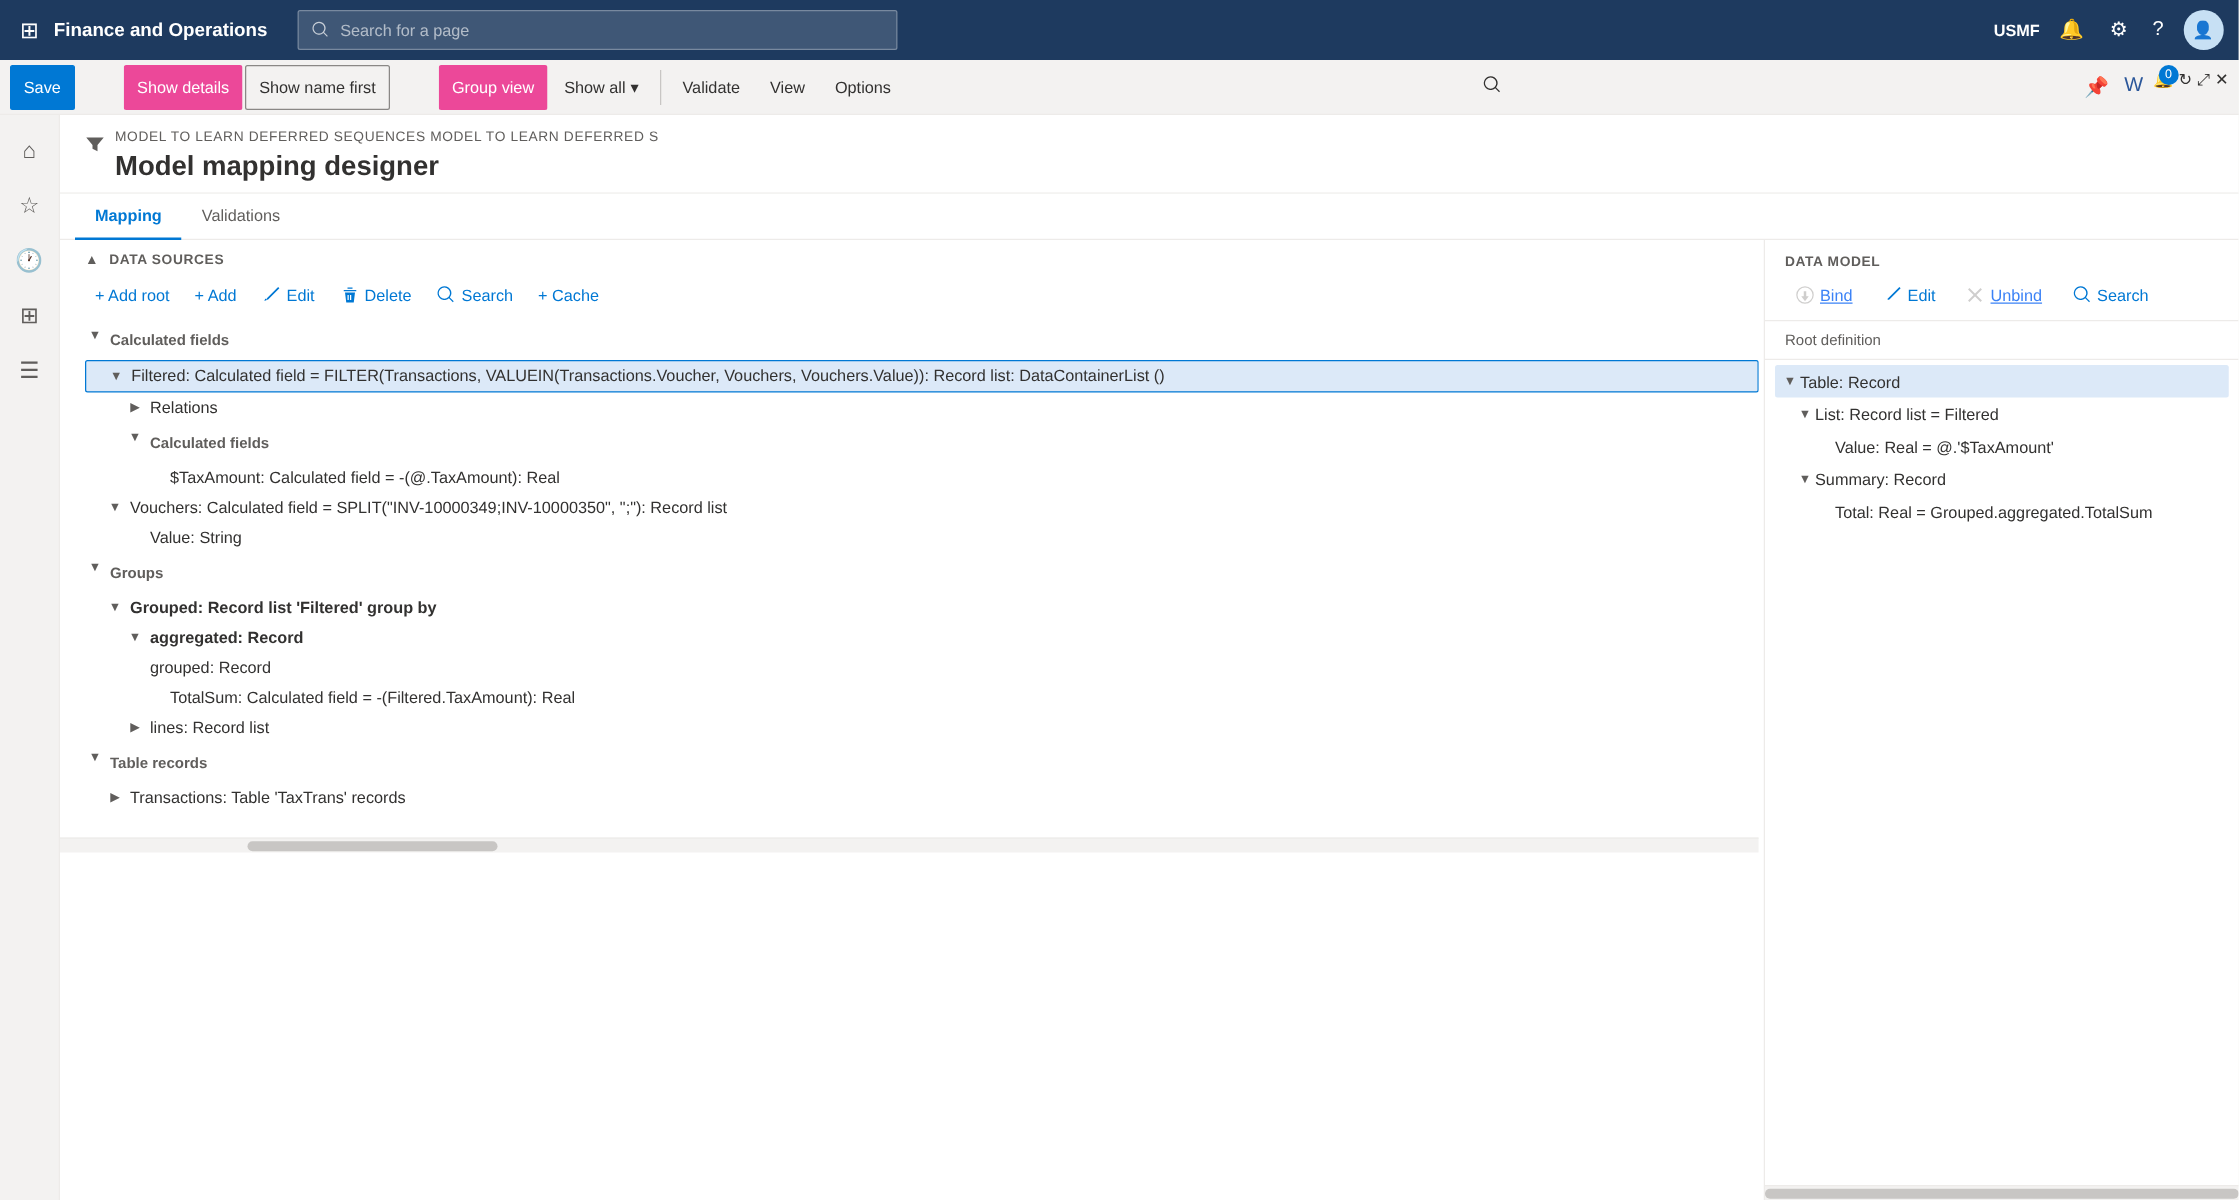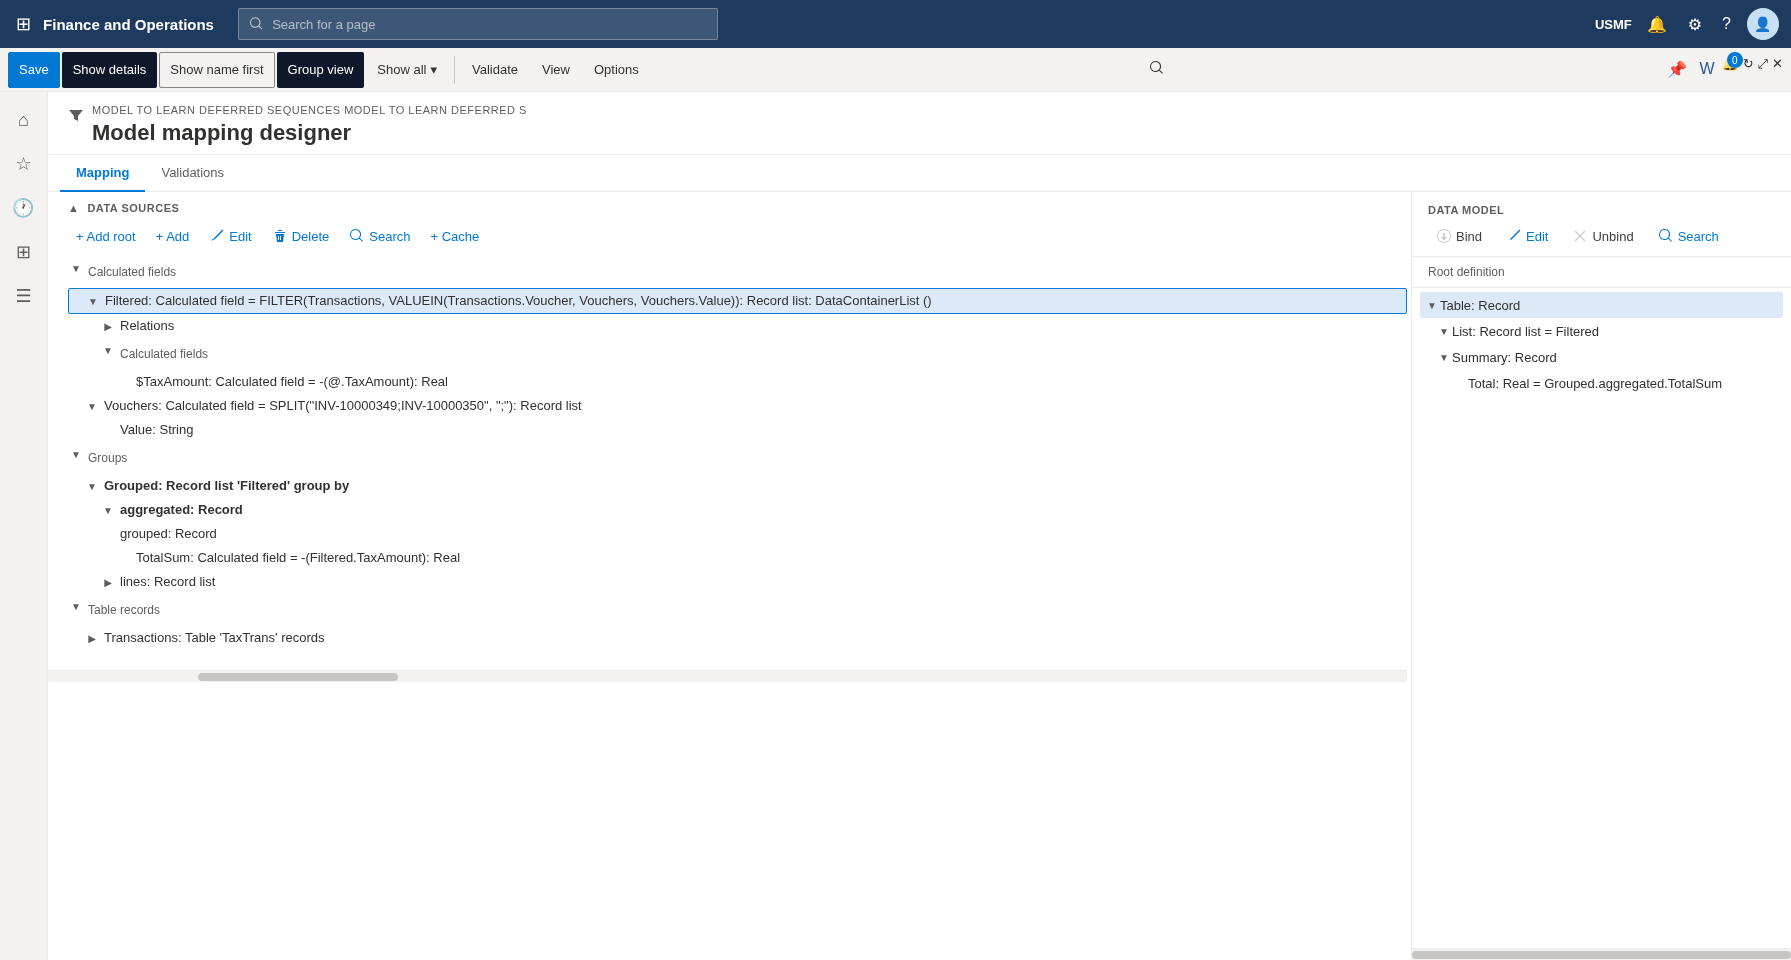--- a/index.html
+++ b/index.html
@@ -78,21 +78,21 @@
       padding: 6px 10px;
       border: 1px solid transparent;
       border-radius: 2px;
       cursor: pointer;
       font-size: 13px;
       background: transparent;
       color: #323130;
       height: 36px;
     }
     .toolbar-btn.primary { background: #0078d4; color: white; border-color: #0078d4; }
-    .toolbar-btn.active { background: #0f172a; color: white; }
+    .toolbar-btn.active { background: #ec4899; color: white; margin-left: 37px; }
     .toolbar-btn.outlined { border-color: #8a8886; }
     .toolbar-separator { width: 1px; background: #c8c6c4; height: 28px; margin: 0 4px; }
     .toolbar-search-icon { margin-left: auto; padding: 6px 10px; cursor: pointer; }
 
     
     .main-layout {
       display: flex;
       height: calc(960px - 48px - 44px);
     }
 
@@ -252,21 +252,21 @@
       padding: 0 4px;
       white-space: nowrap;
     }
 
     .indent-1 { padding-left: 16px; }
     .indent-2 { padding-left: 32px; }
     .indent-3 { padding-left: 48px; }
 
     .group-label {
       font-size: 12px;
-      font-weight: 400;
+      font-weight: 700;
       color: #605e5c;
       padding: 4px 4px 4px 4px;
       line-height: 20px;
     }
 
     
     .scrollbar-area {
       height: 12px;
       background: #f3f2f1;
       border-top: 1px solid #edebe9;
@@ -313,21 +313,21 @@
       align-items: center;
       gap: 4px;
       padding: 4px 8px;
       border: none;
       background: transparent;
       color: #0078d4;
       cursor: pointer;
       font-size: 13px;
       border-radius: 2px;
     }
-    .dm-btn.disabled { color: #404040; cursor: default; }
+    .dm-btn.disabled { color: #3b82f6; cursor: default; text-decoration: underline; }
     .dm-btn.disabled svg { opacity: 0.5; }
 
     .dm-root-def {
       padding: 8px 16px;
       font-size: 12px;
       color: #605e5c;
       border-bottom: 1px solid #edebe9;
     }
 
     .dm-tree {
@@ -608,20 +608,24 @@
           <div class="dm-node selected">
             <span class="expand-icon">▼</span>
             <span class="dm-label">Table: Record</span>
           </div>
 
           <div class="dm-node dm-indent-1">
             <span class="expand-icon">▼</span>
             <span class="dm-label">List: Record list = Filtered</span>
           </div>
 
+          <div class="dm-node dm-indent-2">
+            <span class="expand-icon"></span>
+            <span class="dm-label">Value: Real = @.'$TaxAmount'</span>
+          </div>
 
           <div class="dm-node dm-indent-1">
             <span class="expand-icon">▼</span>
             <span class="dm-label">Summary: Record</span>
           </div>
 
           <div class="dm-node dm-indent-2">
             <span class="expand-icon"></span>
             <span class="dm-label">Total: Real = Grouped.aggregated.TotalSum</span>
           </div>

